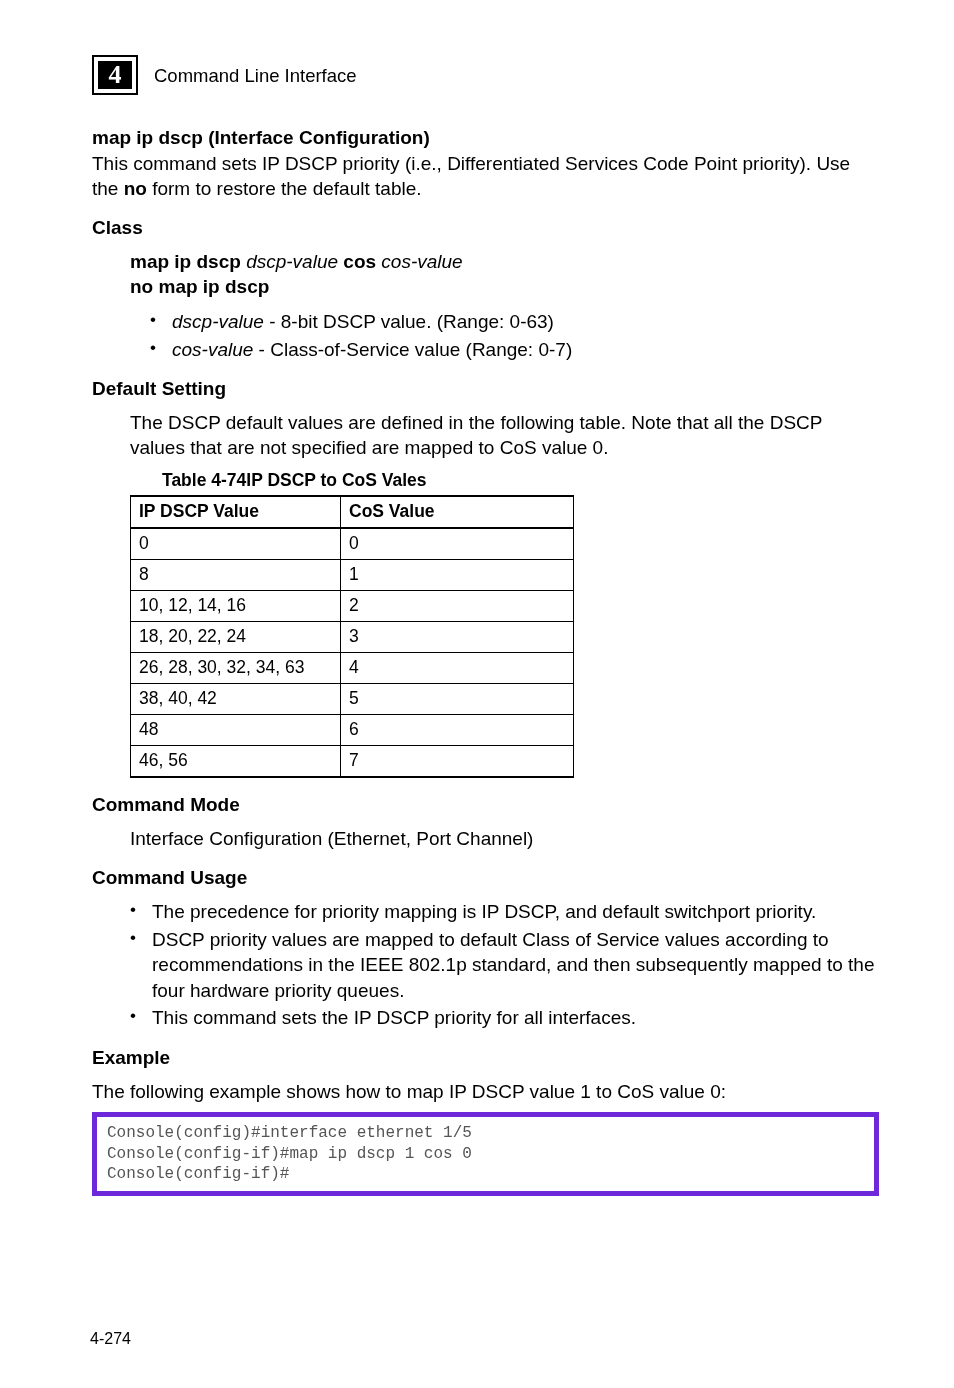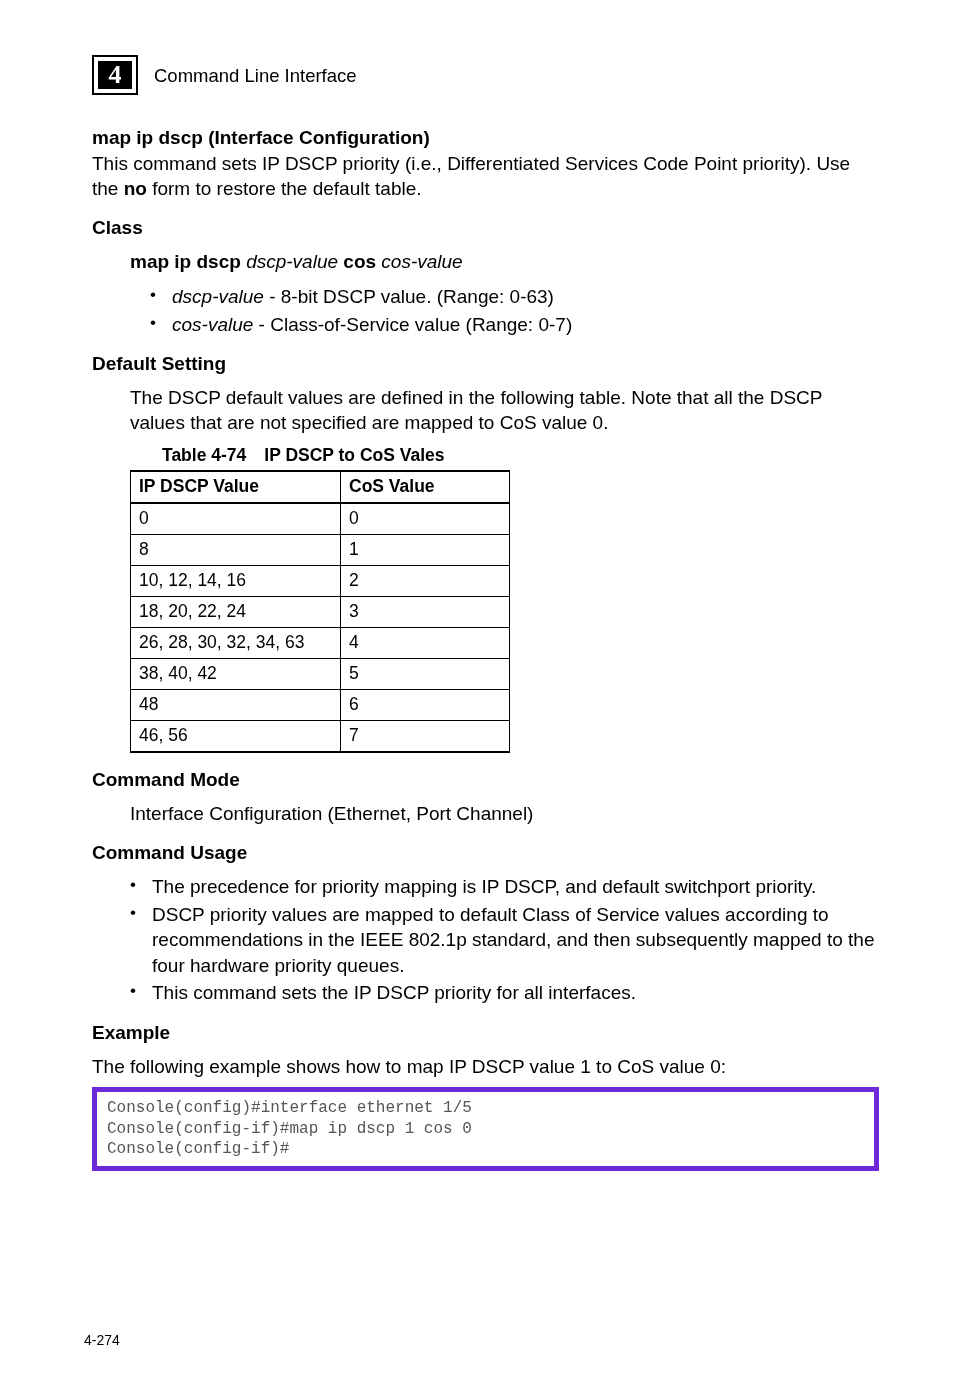--- a/index.html
+++ b/index.html
@@ -92,24 +92,24 @@
     }
     ul.bullets li .italic { font-style: italic; }
     .table-wrap { margin-top: 10px; margin-left: 38px; }
     .table-caption {
       font-size: 17.5px;
       font-weight: bold;
       text-align: left;
       margin-bottom: 4px;
       padding-left: 32px;
     }
-    .table-caption .tlabel { margin-right: 18px; }
+    .table-caption .tlabel { }
     table.dscp {
       border-collapse: collapse;
-      width: 380px;
+      width: 444px;
     }
     table.dscp th, table.dscp td {
       border: 1px solid #000;
       font-size: 17.5px;
       text-align: left;
       padding: 4px 8px 5px 8px;
       vertical-align: top;
     }
     table.dscp th {
       font-weight: bold;
@@ -126,22 +126,22 @@
       font-size: 16px;
       color: #555;
       padding: 6px 10px 6px 10px;
       line-height: 1.3;
       margin-top: 8px;
       white-space: pre;
     }
     .page-number {
       position: absolute;
       bottom: 40px;
-      left: 84px;
-      font-size: 14px;
+      left: 90px;
+      font-size: 16px;
     }
   </style>
 </head>
 <body>
 
 <div class="header-row">
   <div class="chapter-badge">
     <div class="outer"></div>
     <div class="inner">4</div>
   </div>
@@ -153,20 +153,23 @@
 </h2>
 <p class="body">
   <span>This command sets IP DSCP priority (i.e., Differentiated Services Code Point priority). Use the </span><span class="bold">no</span><span> form to restore the default table.</span>
 </p>
 
 <h3 class="subhead">Class</h3>
 <div class="indent1">
   <div class="syntax-line">
     <span class="bold">map ip dscp </span><span class="italic">dscp-value</span><span class="bold"> cos </span><span class="italic">cos-value</span>
   </div>
+  <div class="syntax-line">
+    <span class="bold">no map ip dscp</span>
+  </div>
   <ul class="bullets indent2" style="margin-left:20px;">
     <li><span class="italic">dscp-value</span><span> - 8-bit DSCP value. (Range: 0-63)</span></li>
     <li><span class="italic">cos-value</span><span> - Class-of-Service value (Range: 0-7)</span></li>
   </ul>
 </div>
 
 <h3 class="subhead">Default Setting</h3>
 <p class="body indent1">The DSCP default values are defined in the following table. Note that all the DSCP values that are not specified are mapped to CoS value 0.</p>
 
 <div class="table-wrap">

